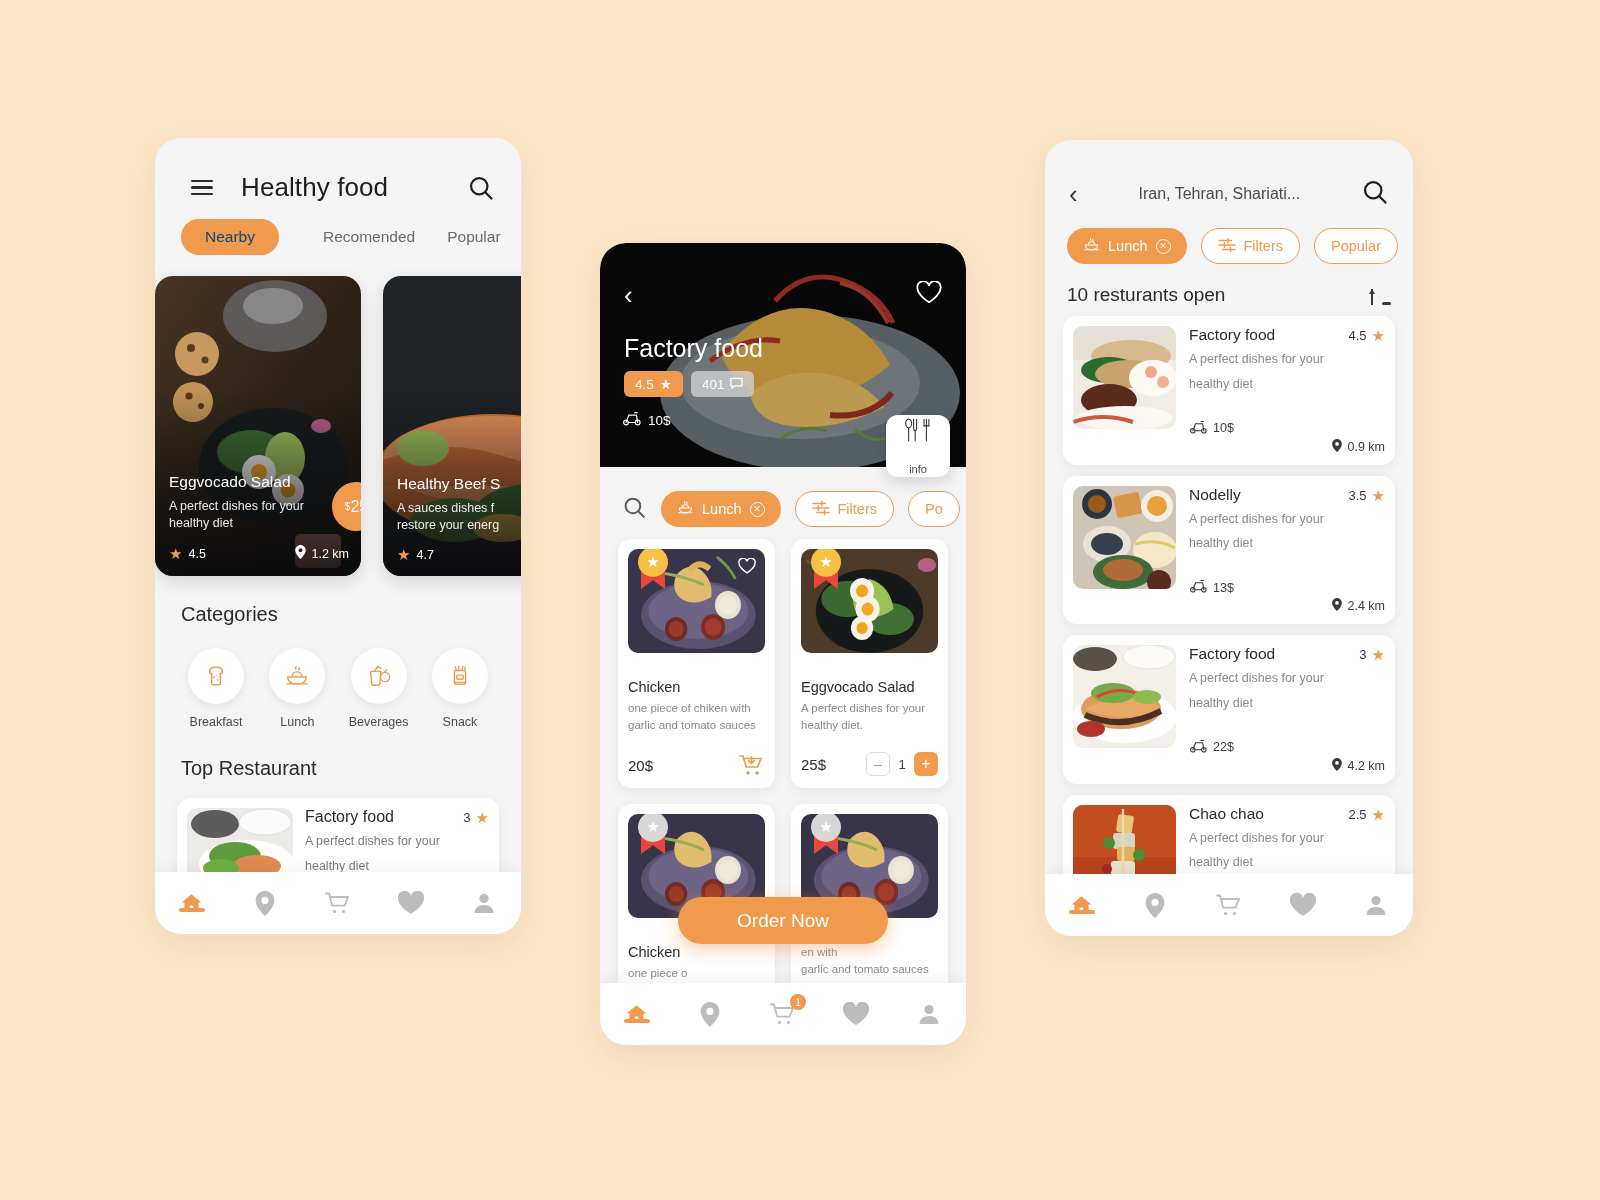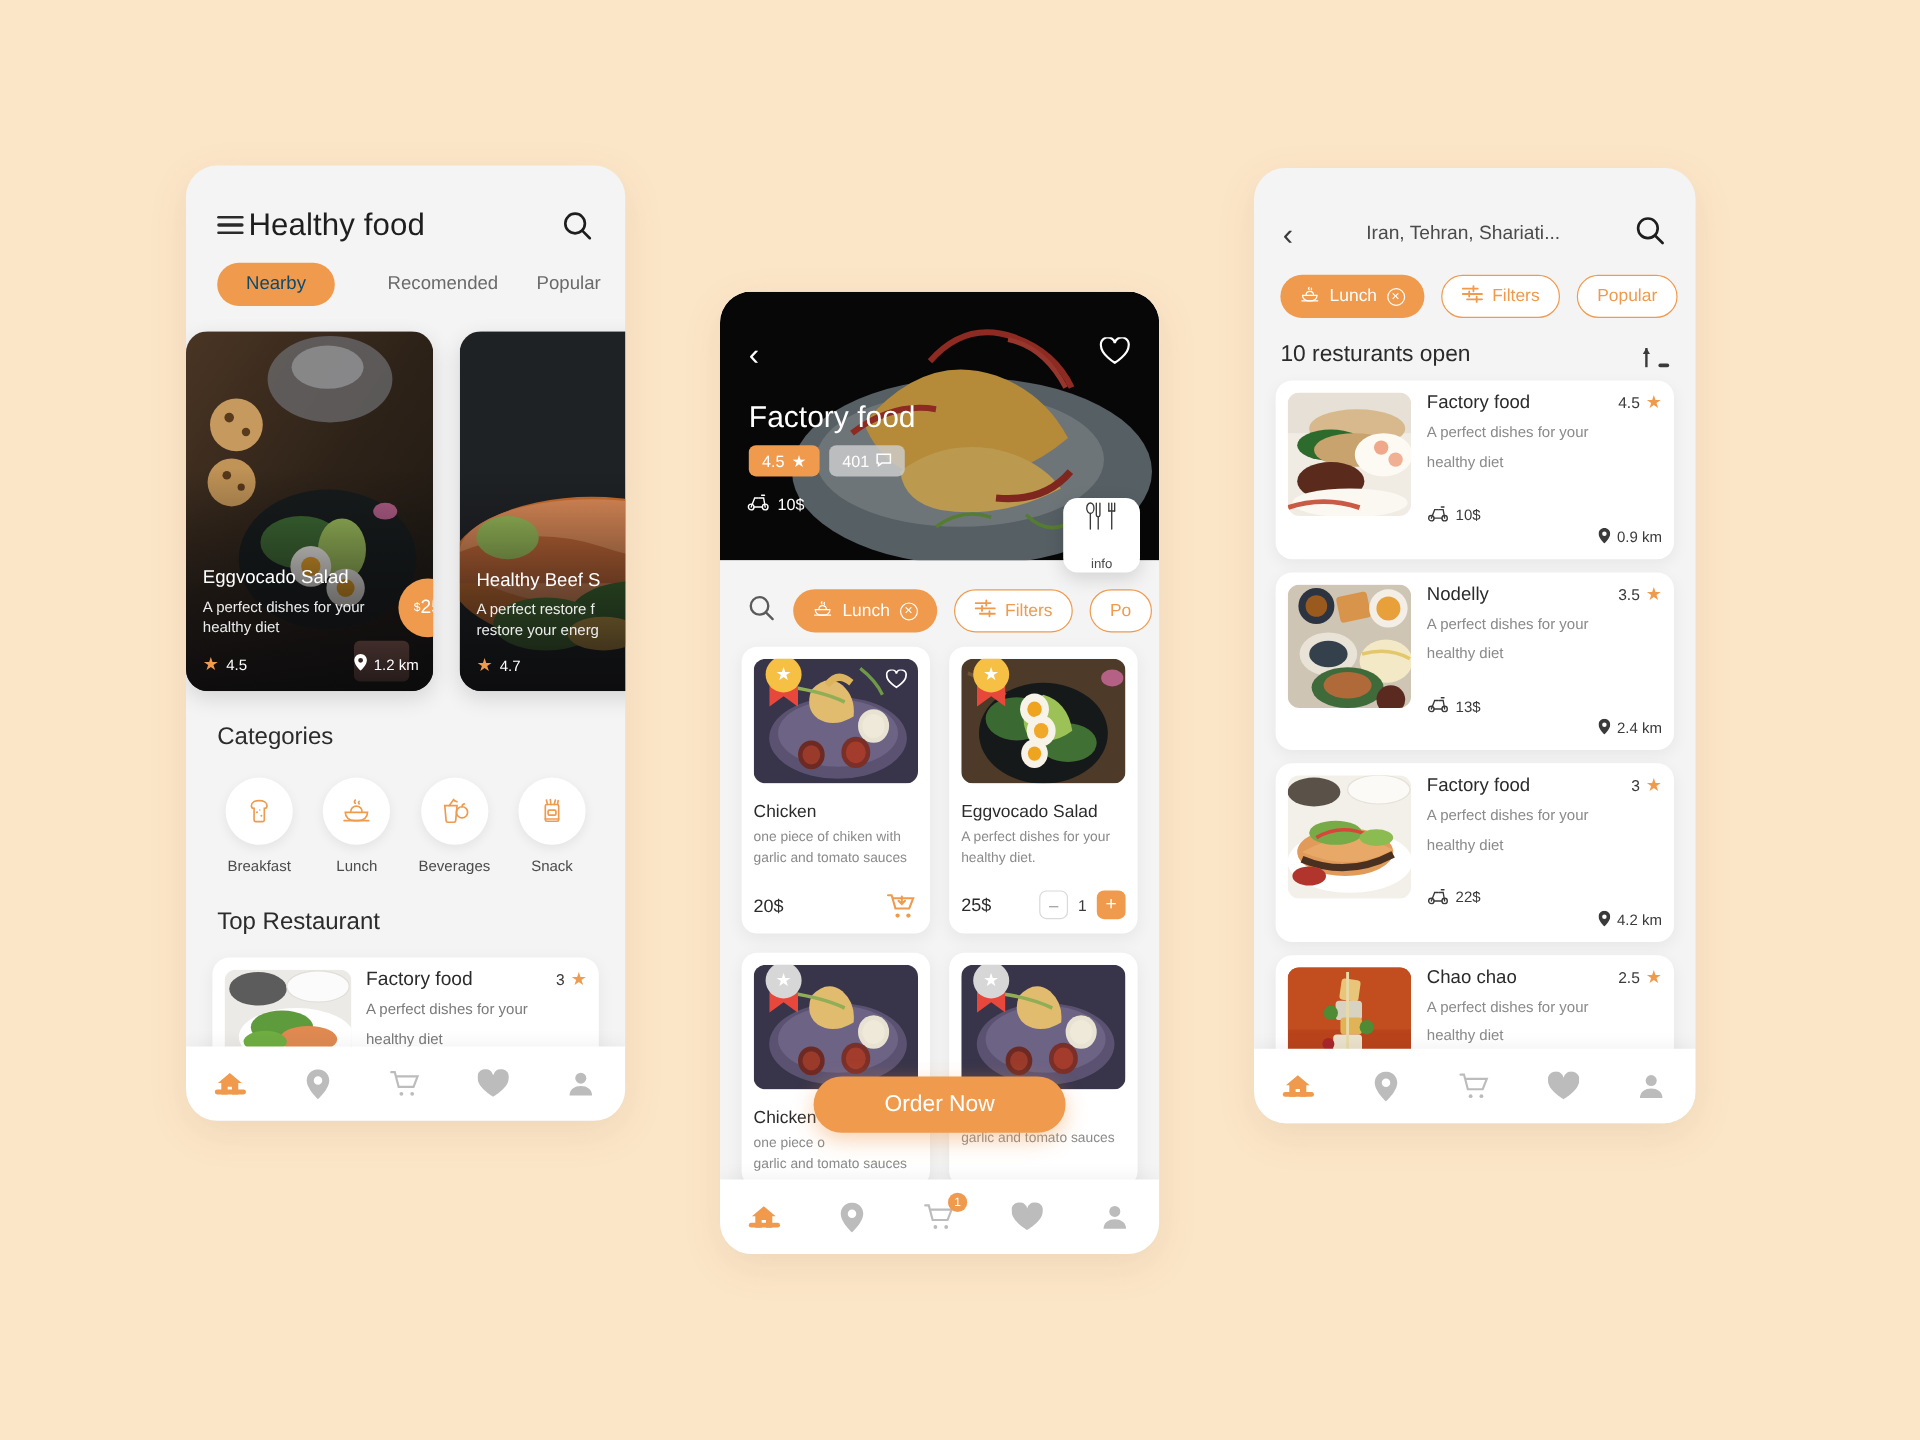--- a/index.html
+++ b/index.html
@@ -19,22 +19,22 @@
     overflow: hidden;
     box-shadow: 0 10px 34px rgba(120,90,50,.10);
   }
   #phone-left   { left: 155px; top: 138px;  width: 366px; height: 796px; }
   #phone-center { left: 600px; top: 243px;  width: 366px; height: 802px; background:#f4f4f4; }
   #phone-right  { left: 1045px; top: 140px; width: 368px; height: 796px; }
 
   
   .l-header {
     display: flex; align-items: center;
-    padding: 34px 26px 0 26px;
-    gap: 4px;
+    padding: 34px 26px 0 36px;
+    gap: 28px;
   }
   .hamburger { width: 22px; height: 16px; position: relative; flex: 0 0 auto; cursor: pointer; }
   .hamburger i { position: absolute; left: 0; width: 22px; height: 2.4px; background: #2b2b2b; border-radius: 2px; }
   .hamburger i:nth-child(1) { top: 0; }
   .hamburger i:nth-child(2) { top: 6.8px; }
   .hamburger i:nth-child(3) { top: 13.6px; }
   .l-title { font-size: 26px; color: #1e1e1e; font-weight: 400; letter-spacing: .1px; flex: 1; }
   .search-glass { width: 28px; height: 28px; flex: 0 0 auto; cursor: pointer; }
   .search-glass svg { display: block; }
 
@@ -141,21 +141,21 @@
   .pop-card { background: #fff; border-radius: 13px; padding: 10px; box-shadow: 0 4px 14px rgba(0,0,0,.06); }
   .pop-card .pimg { position: relative; height: 104px; border-radius: 10px; overflow: hidden; }
   .ribbon { position: absolute; left: 10px; top: -2px; width: 30px; height: 42px; }
   .ribbon .tail { position: absolute; left: 3px; top: 8px; width: 24px; height: 34px; background: #e8483b;
       clip-path: polygon(0 0,100% 0,100% 100%,50% 74%,0 100%); }
   .ribbon .medal { position: absolute; left: 0; top: 0; width: 30px; height: 30px; border-radius: 50%;
       display: flex; align-items: center; justify-content: center; font-size: 15px; color: #fff; }
   .ribbon.gold .medal { background: #f5c044; }
   .ribbon.silver .medal { background: #d7d7d7; }
   .pop-card .fav { position: absolute; right: 9px; top: 9px; }
-  .pop-card .pname { font-size: 14.5px; color: #2b2b2b; margin-top: 16px; }
+  .pop-card .pname { font-size: 14.5px; color: #2b2b2b; margin-top: 26px; }
   .pop-card .pdesc { font-size: 11.5px; color: #8a8a8a; line-height: 1.48; margin-top: 5px; min-height: 34px; }
   .pop-card .prow { display: flex; align-items: center; margin-top: 18px; }
   .pop-card .price { font-size: 15px; color: #2b2b2b; }
   .pop-card .prow .right { margin-left: auto; display: flex; align-items: center; gap: 7px; }
   .stepper-minus { width: 24px; height: 24px; border-radius: 6px; border: 1.3px solid #d9d9d9;
       display:flex; align-items:center; justify-content:center; color:#9a9a9a; font-size:14px; }
   .stepper-qty { font-size: 13px; color: #3a3a3a; min-width: 10px; text-align: center; }
   .stepper-plus { width: 24px; height: 24px; border-radius: 6px; background: #ef9a4d; color: #fff;
       display:flex; align-items:center; justify-content:center; font-size: 16px; }
   .order-now {
@@ -290,21 +290,21 @@
             <path d="M0 184 Q60 160 120 180 T206 178 L206 210 L0 210Z" fill="#c86a36"></path>
             <ellipse cx="40" cy="172" rx="26" ry="18" fill="#9dc25a"></ellipse>
             <ellipse cx="150" cy="236" rx="58" ry="28" fill="#3f7030"></ellipse>
             <ellipse cx="72" cy="244" rx="44" ry="22" fill="#4d8036"></ellipse>
             <ellipse cx="120" cy="252" rx="30" ry="14" fill="#e0b04a"></ellipse>
           </svg>
         </div>
         <div class="shade"></div>
         <div class="fc-body">
           <div class="fc-title">Healthy Beef S</div>
-          <div class="fc-desc">A perfect restore f</div>
+          <div class="fc-desc">A sauces dishes f</div>
           <div class="fc-desc">restore your energ</div>
           <div class="fc-meta">
             <span class="rate">
               <span class="star-o">★</span>
               <span>4.7</span>
             </span>
           </div>
         </div>
       </div>
     </div>

